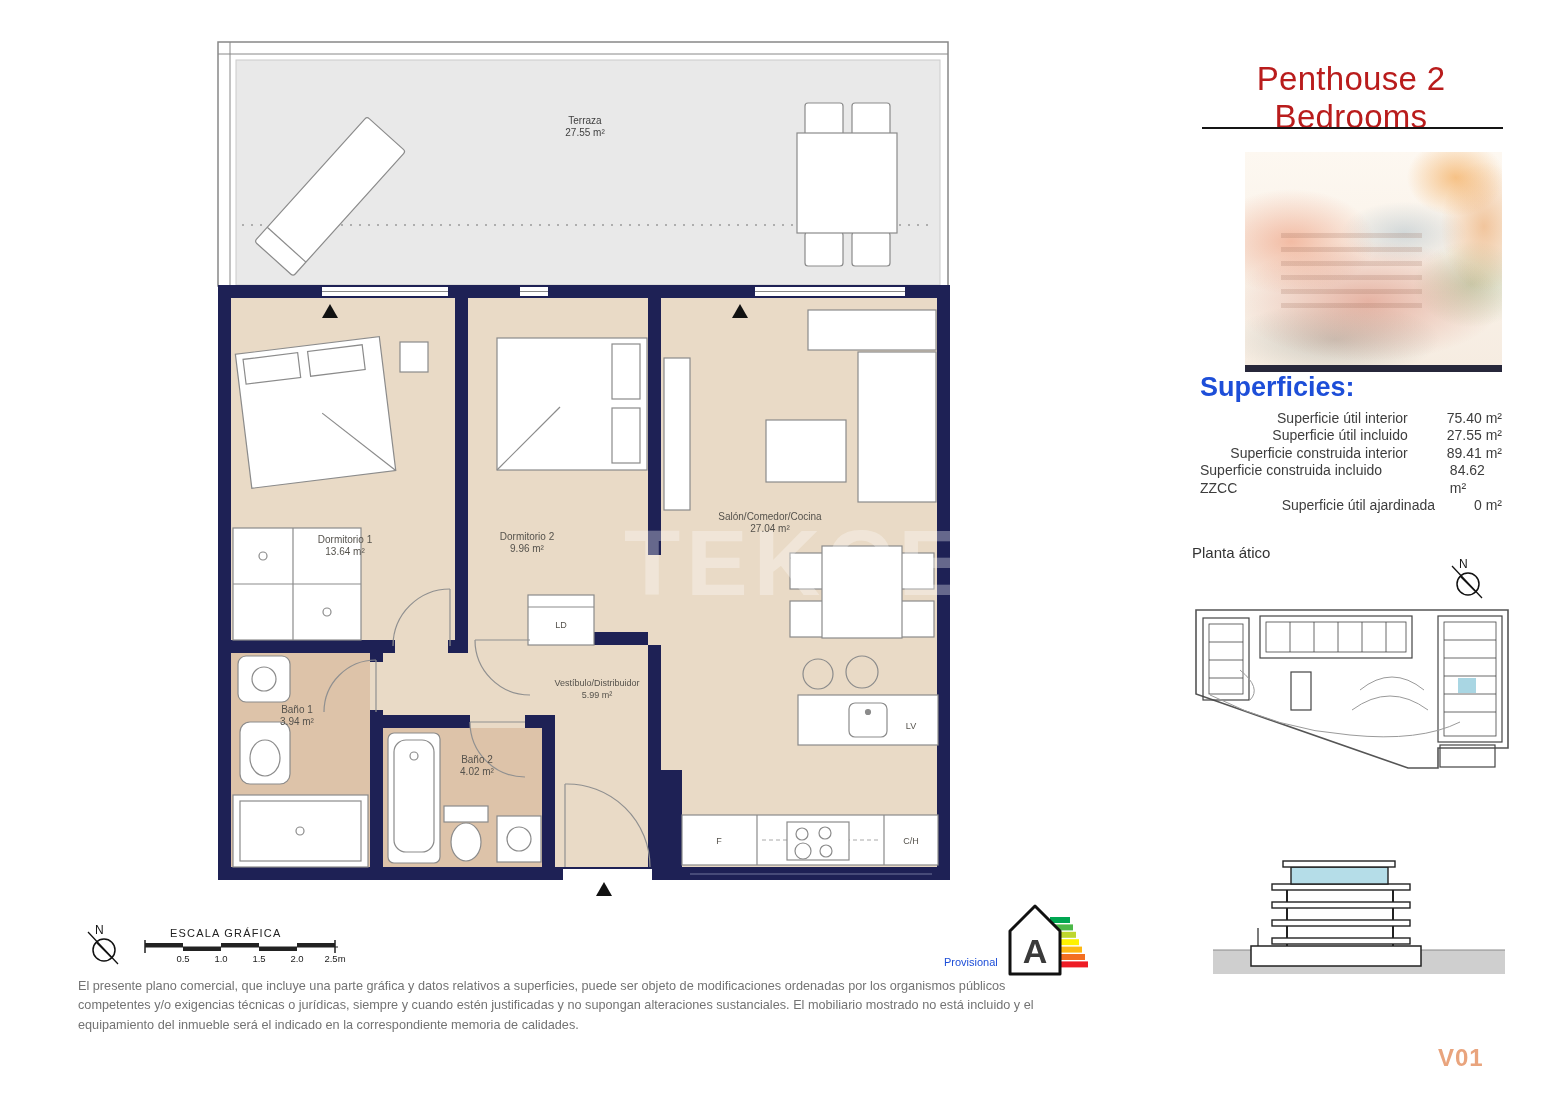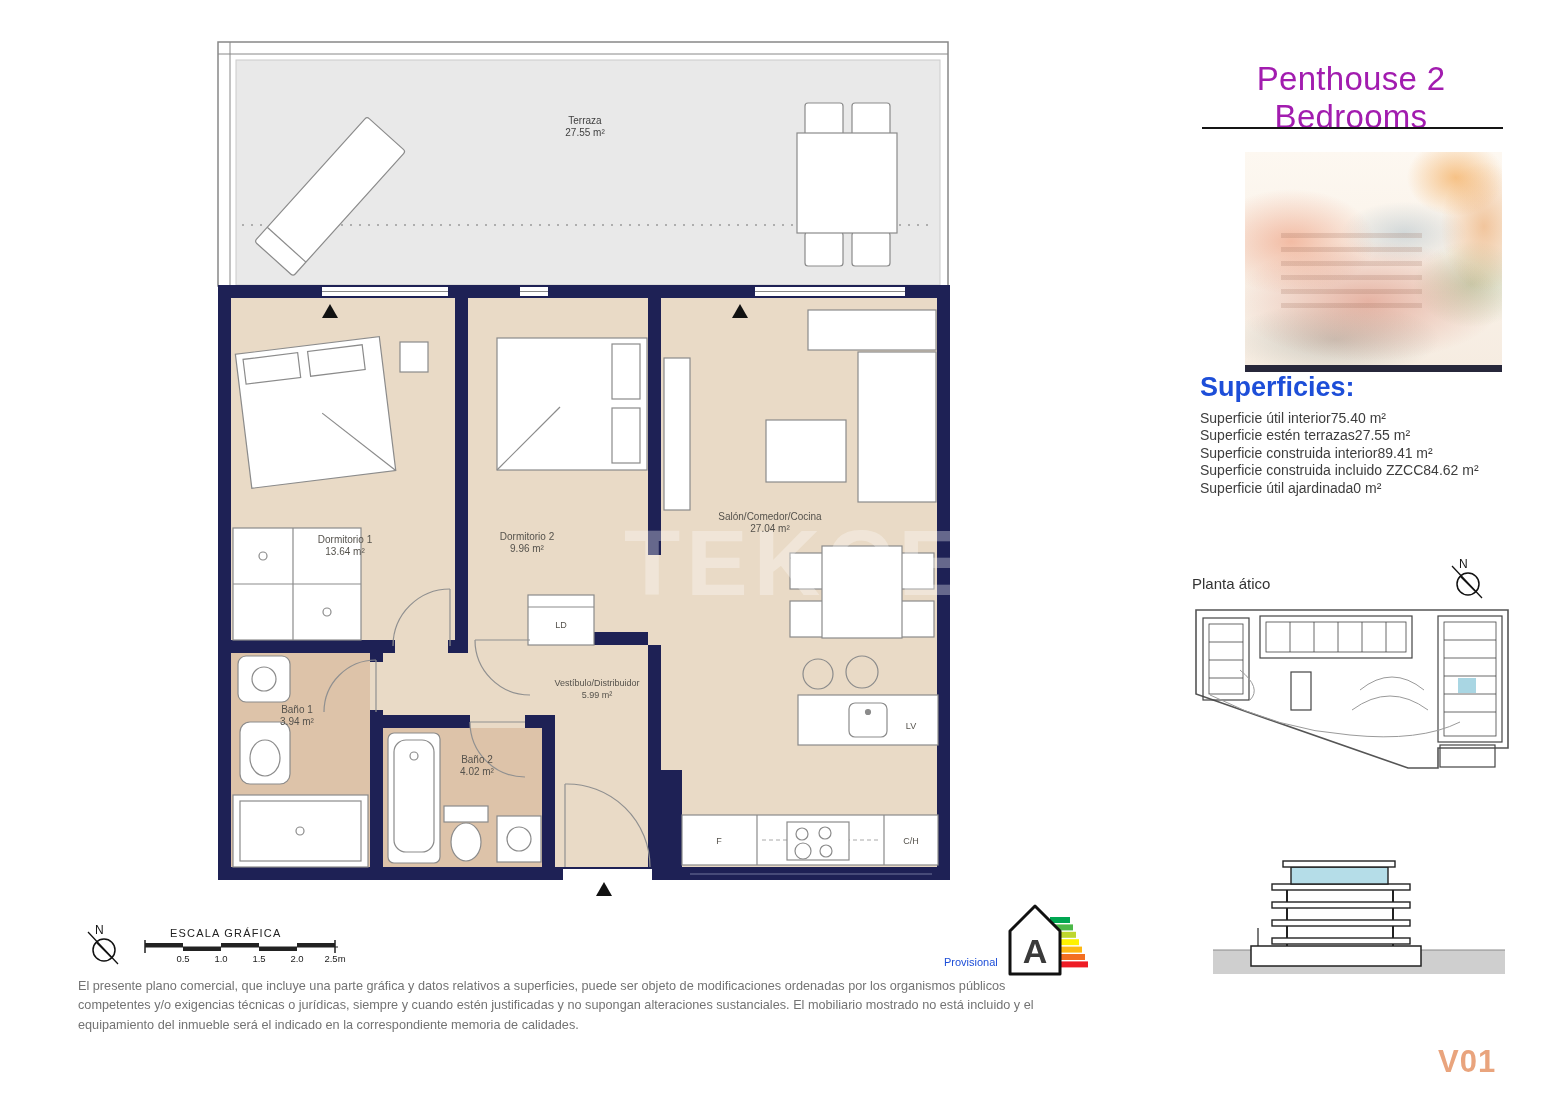--- a/index.html
+++ b/index.html
@@ -3,42 +3,42 @@
 <meta charset="utf-8">
 <style>
   html,body{margin:0;padding:0;background:#fff;}
   .page{position:relative;width:1562px;height:1101px;background:#ffffff;overflow:hidden;
         font-family:"Liberation Sans", sans-serif;color:#222;}
   .abs{position:absolute;}
   svg{font-family:"Liberation Sans", sans-serif;}
 
   
   .page-title{left:1188px;top:60px;width:326px;text-align:center;font-size:33px;
-              font-weight:400;color:#a21caf;letter-spacing:.3px;}
+              font-weight:400;color:#b91c1c;letter-spacing:.3px;}
   .title-divider{left:1202px;top:127px;width:301px;height:2px;background:#151515;}
   .watercolor{left:1245px;top:152px;width:257px;height:213px;
      background:
        radial-gradient(ellipse 70px 55px at 82% 12%, rgba(242,158,64,.60), transparent 70%),
        radial-gradient(ellipse 60px 90px at 93% 35%, rgba(230,140,60,.45), transparent 72%),
        radial-gradient(ellipse 120px 75px at 18% 42%, rgba(233,126,86,.48), transparent 70%),
        radial-gradient(ellipse 180px 80px at 48% 70%, rgba(205,96,72,.42), transparent 75%),
        radial-gradient(ellipse 90px 45px at 62% 38%, rgba(150,175,190,.40), transparent 70%),
        radial-gradient(ellipse 80px 60px at 88% 62%, rgba(122,158,92,.38), transparent 72%),
        radial-gradient(ellipse 140px 50px at 35% 88%, rgba(120,130,120,.35), transparent 75%),
        linear-gradient(#fdf8f1,#f6ece1);
      border-bottom:7px solid #27273a;}
   .watercolor::after{content:"";position:absolute;left:14%;top:38%;width:55%;height:38%;
      background:repeating-linear-gradient(rgba(140,90,70,.18) 0 5px, transparent 5px 14px);}
   .superficies-heading{left:1200px;top:372px;font-size:27px;font-weight:700;color:#1d4ed8;}
   .sup-table{left:1200px;top:410px;width:302px;font-size:14px;color:#3d3d3d;}
-  .sup-row{display:flex;justify-content:flex-start;line-height:17.4px;}
-  .siteplan-label{left:1192px;top:575px;font-size:15px;color:#333;}
+  .sup-row{display:flex;justify-content:flex-end;line-height:17.4px;gap:39px;}
+  .siteplan-label{left:1192px;top:544px;font-size:15px;color:#333;}
   .provisional{left:944px;top:948px;font-size:11px;color:#1d4ed8;margin-top:8px;}
   .disclaimer{left:78px;top:977px;width:960px;font-size:12.7px;line-height:1.52;color:#737373;}
-  .version{left:1438px;top:1044px;font-size:31px;font-weight:700;color:#e9a47d;letter-spacing:1px;}
+  .version{left:1438px;top:1044px;font-size:24px;font-weight:700;color:#e9a47d;letter-spacing:1px;}
 </style>
 </head>
 <body>
 
 <div class="page">
 
   <svg class="abs" style="left:0;top:0" width="1562" height="1101" viewBox="0 0 1562 1101">
 
     <g>
       <rect x="218" y="42" width="730" height="244" fill="#ffffff" stroke="#888" stroke-width="1.5"></rect>
@@ -318,21 +318,21 @@
   <div class="abs title-divider"></div>
   <div class="abs watercolor"></div>
 
   <div class="abs superficies-heading">Superficies:</div>
   <div class="abs sup-table">
     <div class="sup-row">
       <span>Superficie útil interior</span>
       <span>75.40 m²</span>
     </div>
     <div class="sup-row">
-      <span>Superficie estén terrazas</span>
+      <span>Superficie útil incluido</span>
       <span>27.55 m²</span>
     </div>
     <div class="sup-row">
       <span>Superficie construida interior</span>
       <span>89.41 m²</span>
     </div>
     <div class="sup-row">
       <span>Superficie construida incluido ZZCC</span>
       <span>84.62 m²</span>
     </div>

